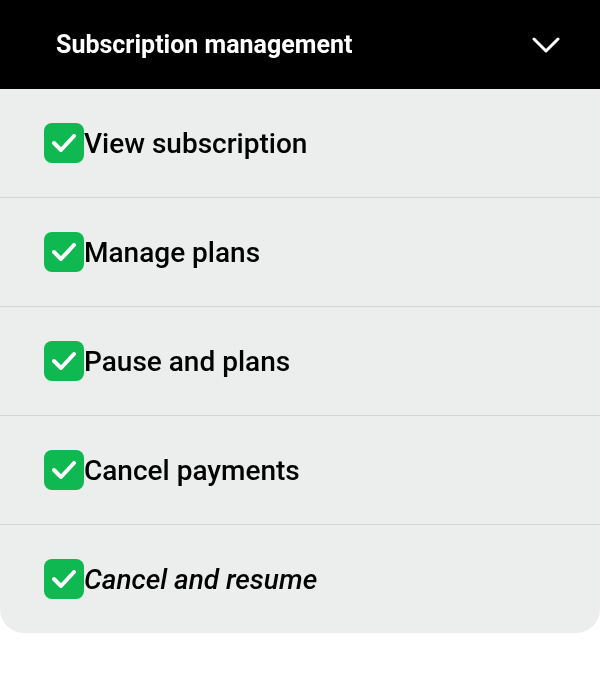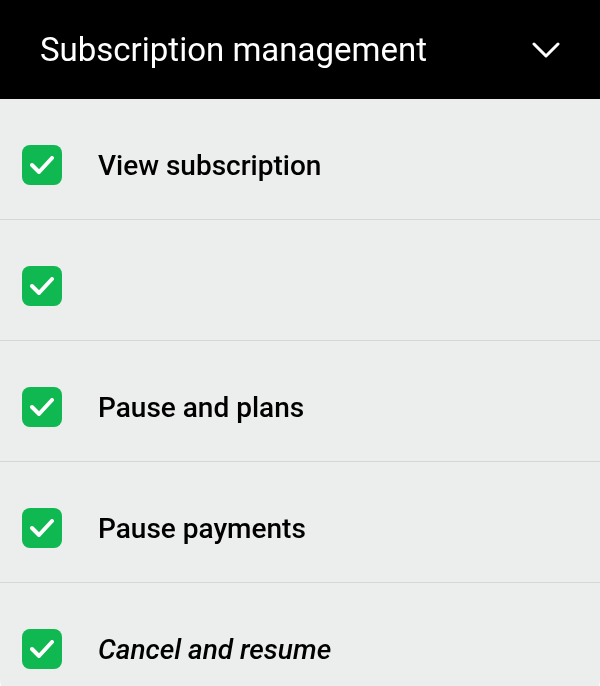--- a/index.html
+++ b/index.html
@@ -24,46 +24,45 @@
     .header {
       background: #000;
       color: #fff;
       padding: 30px 40px;
       display: flex;
       align-items: center;
       justify-content: space-between;
     }
     
     .header-title {
-      font-size: 33px;
-      font-weight: 400;
+      font-size: 25px;
+      font-weight: 700;
+      margin-left: 16px;
     }
     
     .chevron {
       width: 28px;
       height: 16px;
       stroke: #fff;
       stroke-width: 3;
       fill: none;
       stroke-linecap: round;
       stroke-linejoin: round;
     }
     
     .list {
       display: flex;
       flex-direction: column;
     }
     
     .list-item {
       display: flex;
       align-items: center;
-      padding: 34px 22px;
+      padding: 34px 44px;
       border-bottom: 1px solid #d4d6d5;
-      gap: 36px;
-      margin-top: 12px;
     }
     
     .list-item:last-child {
       border-bottom: none;
       font-style: italic;
     }
     
     .checkbox {
       width: 40px;
       height: 40px;
@@ -111,38 +110,39 @@
       </div>
       <div class="item-label">View subscription</div>
     </div>
 
     <div class="list-item">
       <div class="checkbox">
         <svg class="checkmark" viewBox="0 0 24 18">
           <polyline points="2,9 9,16 22,2"></polyline>
         </svg>
       </div>
+      <div class="item-label">Manage plans</div>
     </div>
 
     <div class="list-item">
       <div class="checkbox">
         <svg class="checkmark" viewBox="0 0 24 18">
           <polyline points="2,9 9,16 22,2"></polyline>
         </svg>
       </div>
       <div class="item-label">Pause and plans</div>
     </div>
 
     <div class="list-item">
       <div class="checkbox">
         <svg class="checkmark" viewBox="0 0 24 18">
           <polyline points="2,9 9,16 22,2"></polyline>
         </svg>
       </div>
-      <div class="item-label">Pause payments</div>
+      <div class="item-label">Cancel payments</div>
     </div>
 
     <div class="list-item">
       <div class="checkbox">
         <svg class="checkmark" viewBox="0 0 24 18">
           <polyline points="2,9 9,16 22,2"></polyline>
         </svg>
       </div>
       <div class="item-label">Cancel and resume</div>
     </div>

